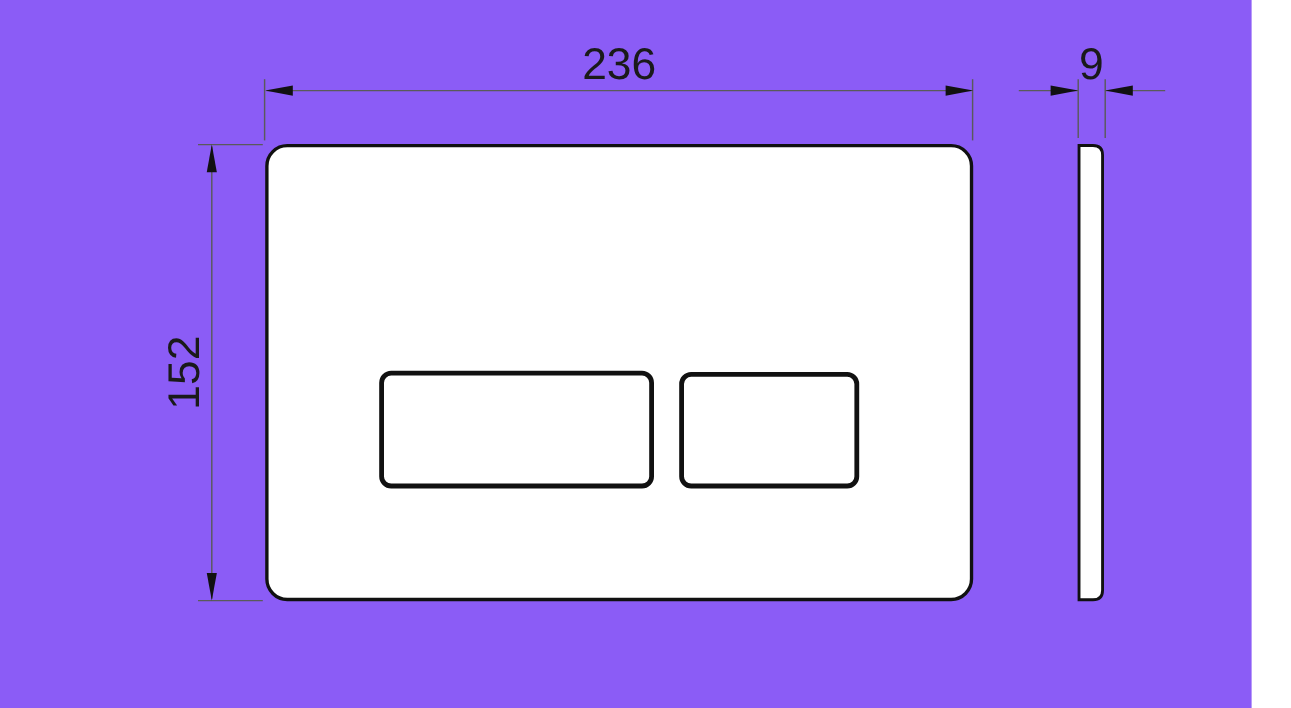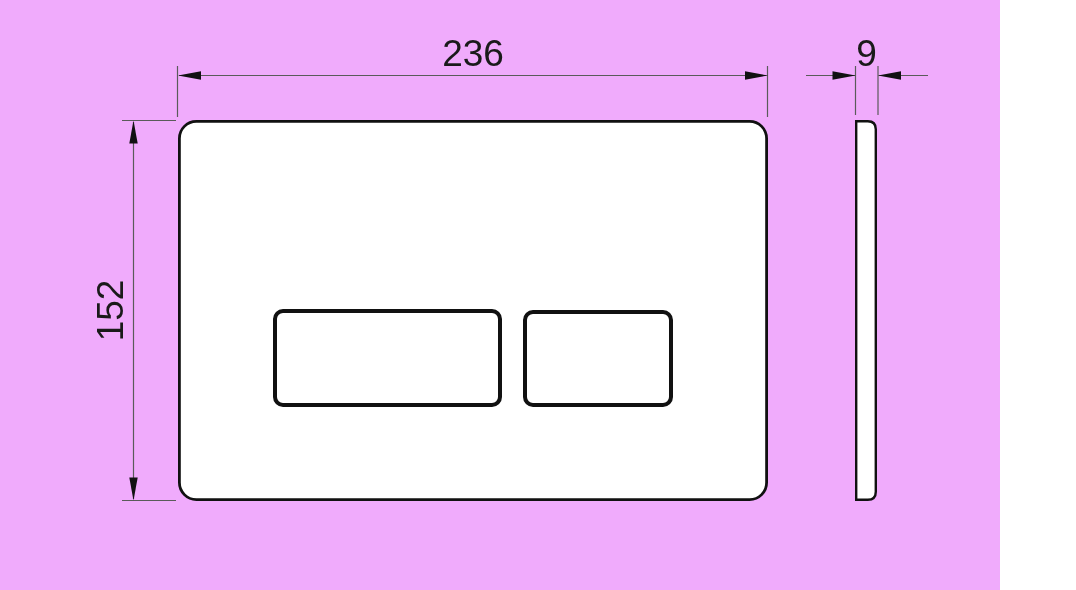--- a/index.html
+++ b/index.html
@@ -5,22 +5,23 @@
   html, body {
     margin: 0;
     padding: 0;
     background: #ffffff;
     font-family: "Liberation Sans", "DejaVu Sans", sans-serif;
   }
   .canvas {
     position: relative;
     width: 1000px;
     height: 590px;
-    background: #f0abfc;
+    background: #8b5cf6;
     overflow: hidden;
+    padding-left: 43px;
   }
   svg { display: block; }
 
   .outline {
     fill: #ffffff;
     stroke: #111111;
   }
   .plate-outline   { stroke-width: 2.8; }
   .button-outline  { stroke-width: 4;   }
   .profile-outline { stroke-width: 2.4; }

